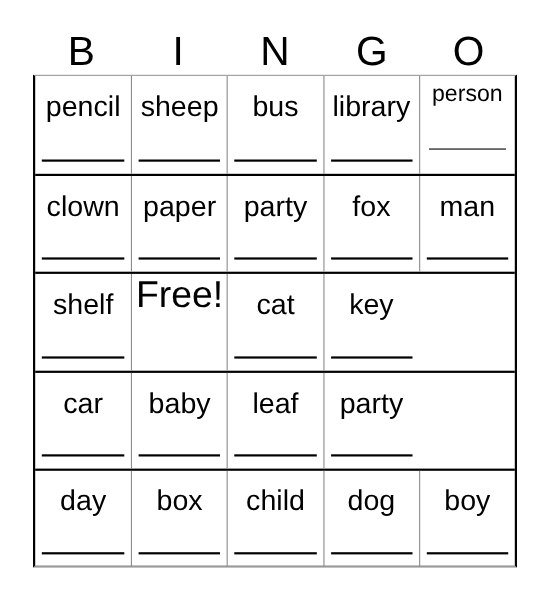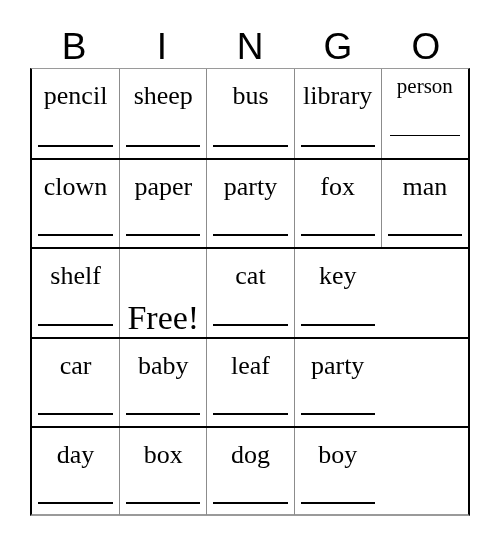--- a/index.html
+++ b/index.html
@@ -66,21 +66,20 @@
     border-top: 2px solid #000000;
   }
   .cell {
     position: relative;
     width: 87.2px;
     box-sizing: border-box;
     display: flex;
     align-items: flex-start;
     justify-content: center;
     overflow: hidden;
-    font-family: Liberation Serif, serif;
   }
   .cell + .cell {
     border-left: 1px solid #8c8c8c;
   }
 
   .cell-text {
     display: block;
     margin-top: 12px;
     font-size: 26px;
     line-height: 30px;
@@ -105,21 +104,21 @@
   }
   .cell.small .write-line {
     left: 8px;
     right: 8px;
     bottom: 22px;
     border-bottom: 1px solid #000000;
   }
 
   
   .cell.free {
-    align-items: flex-end;
+    align-items: flex-start;
   }
   .cell.free .cell-text {
     margin-top: 0;
     font-size: 34px;
     line-height: 38px;
   }
 </style>
 </head>
 <body>
 
@@ -231,20 +230,24 @@
     <div class="row">
       <div class="cell">
         <span class="cell-text">day</span>
         <span class="write-line"></span>
       </div>
       <div class="cell">
         <span class="cell-text">box</span>
         <span class="write-line"></span>
       </div>
       <div class="cell">
+        <span class="cell-text">child</span>
+        <span class="write-line"></span>
+      </div>
+      <div class="cell">
         <span class="cell-text">dog</span>
         <span class="write-line"></span>
       </div>
       <div class="cell">
         <span class="cell-text">boy</span>
         <span class="write-line"></span>
       </div>
     </div>
 
   </div>

